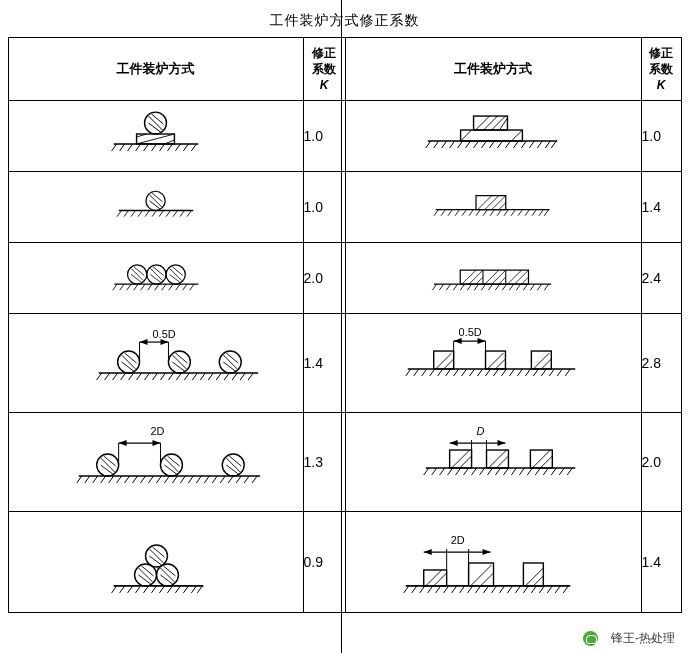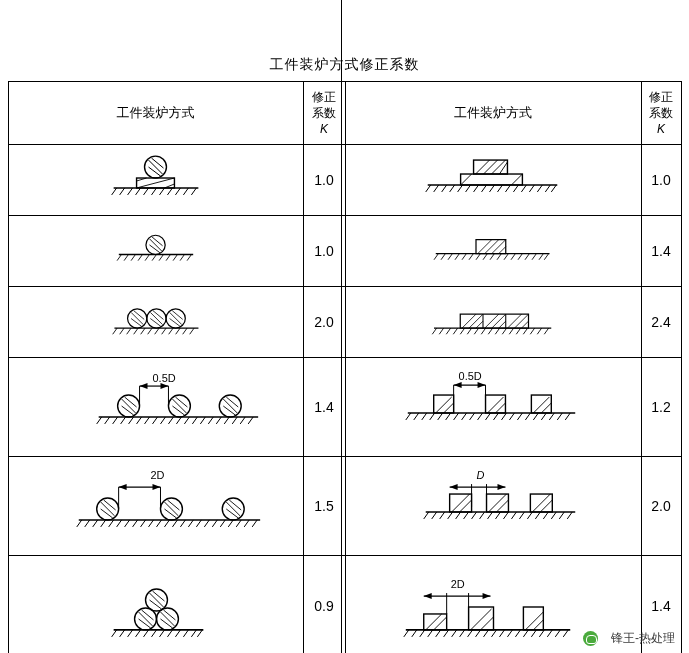--- a/index.html
+++ b/index.html
@@ -7,45 +7,44 @@
     width:689px;height:653px;
     background:#ffffff;
     font-family:"Liberation Sans", sans-serif;
     color:#000;
     overflow:hidden;
     position:relative;
   }
   .title{
     text-align:center;
     font-size:14px;
-    padding:20px 0 7px 0;
+    padding:12px 0 7px 0;
     letter-spacing:1px;
-    margin-top:36px;
   }
   table.main{
     border-collapse:collapse;
     width:673px;
     margin:0 auto;
     table-layout:fixed;
   }
   table.main td{
     border:1px solid #000;
     padding:0;
     vertical-align:middle;
   }
   .hdr{
     text-align:center;
     font-size:13px;
     height:62px;
     line-height:1.45;
+    font-weight:bold;
   }
   .kcell{font-size:12px;line-height:1.35;}
   .kcell i{font-style:italic;font-size:12px;}
   .val{
-    text-align:center;
     font-size:14px;
   }
   .fig{
     height:70px;
     position:relative;
   }
   .figwrap{
     width:100%;
     height:100%;
     display:block;
@@ -406,21 +405,21 @@
           <line x1="177" y1="55" x2="172" y2="62"></line>
               <line x1="185" y1="55" x2="180" y2="62"></line>
           <line x1="193" y1="55" x2="188" y2="62"></line>
               <line x1="201" y1="55" x2="196" y2="62"></line>
           <line x1="209" y1="55" x2="204" y2="62"></line>
               <line x1="217" y1="55" x2="212" y2="62"></line>
           <line x1="225" y1="55" x2="220" y2="62"></line>
         </g>
       </svg>
     </td>
-    <td class="val">1.2</td>
+    <td class="val">2.8</td>
   </tr>
 
   <tr>
     <td class="fig" style="height:98px">
       <svg class="figwrap" viewBox="0 0 295 98">
         <text x="142" y="22" font-family="Liberation Sans, sans-serif" font-size="11">2D</text>
         <line x1="110" y1="30" x2="152" y2="30" stroke="#000" stroke-width="1.2"></line>
         <polygon points="110,30 118,27 118,33" fill="#000"></polygon>
         <polygon points="152,30 144,27 144,33" fill="#000"></polygon>
         <line x1="110" y1="30" x2="110" y2="52" stroke="#000" stroke-width="1"></line>
@@ -462,21 +461,21 @@
           <line x1="201" y1="63" x2="196" y2="70"></line>
               <line x1="209" y1="63" x2="204" y2="70"></line>
           <line x1="217" y1="63" x2="212" y2="70"></line>
               <line x1="225" y1="63" x2="220" y2="70"></line>
           <line x1="233" y1="63" x2="228" y2="70"></line>
               <line x1="241" y1="63" x2="236" y2="70"></line>
           <line x1="249" y1="63" x2="244" y2="70"></line>
         </g>
       </svg>
     </td>
-    <td class="val">1.5</td>
+    <td class="val">1.3</td>
     <td class="fig" style="height:98px">
       <svg class="figwrap" viewBox="0 0 296 98">
         <text x="131" y="22" font-family="Liberation Sans, sans-serif" font-style="italic" font-size="11">D</text>
         <line x1="104" y1="30" x2="160" y2="30" stroke="#000" stroke-width="1.2"></line>
         <polygon points="104,30 112,27 112,33" fill="#000"></polygon>
         <polygon points="160,30 152,27 152,33" fill="#000"></polygon>
         <line x1="126" y1="27" x2="126" y2="50" stroke="#000" stroke-width="1"></line>
         <line x1="141" y1="27" x2="141" y2="50" stroke="#000" stroke-width="1"></line>
         <rect x="104" y="37" width="22" height="18" fill="none" stroke="#000" stroke-width="1.4"></rect>
         <rect x="141" y="37" width="22" height="18" fill="none" stroke="#000" stroke-width="1.4"></rect>

